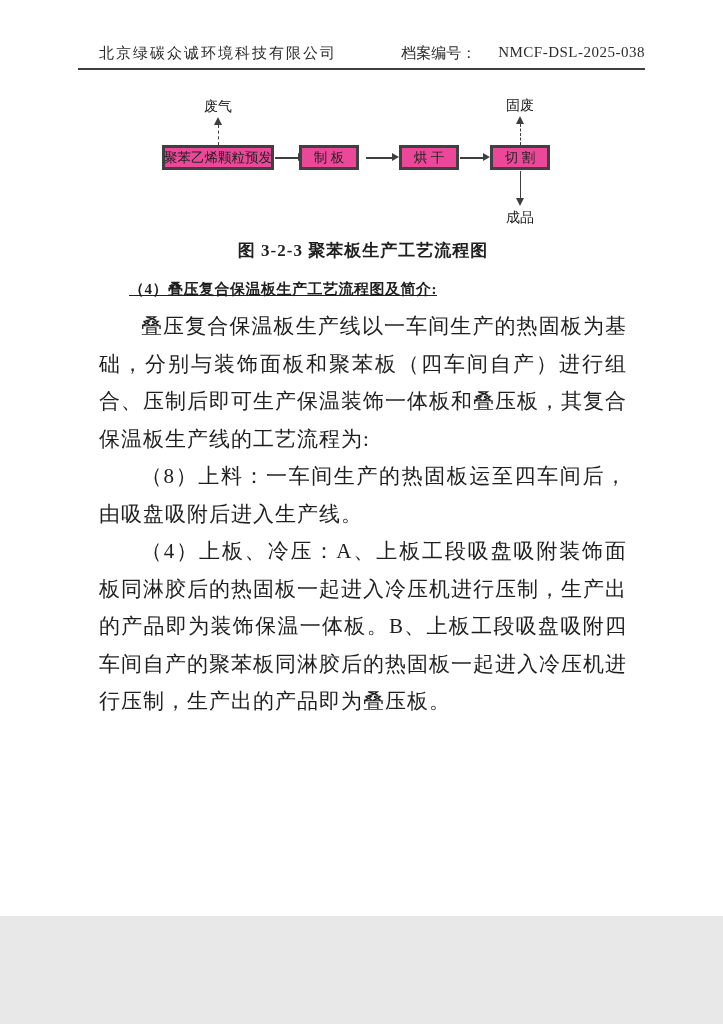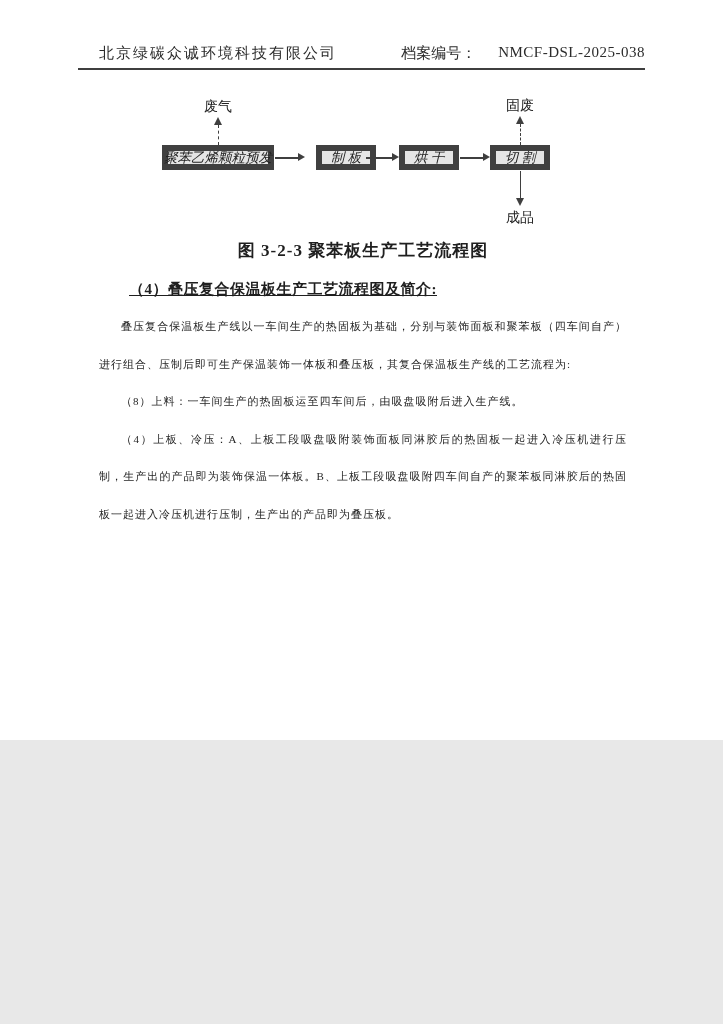--- a/index.html
+++ b/index.html
@@ -1,18 +1,18 @@
 <!DOCTYPE html>
 <html><head>
 <meta charset="utf-8">
 <style>
   html,body { margin:0; padding:0; background:#e8e8e8; }
   .page {
     position:relative;
-    width:723px; height:740px;
+    width:723px; height:916px;
     margin:0 auto;
     background:#ffffff;
     font-family:"Liberation Serif","DejaVu Serif",serif;
     color:#1f1f1f;
     overflow:hidden;
   }
 
   
   .header {
     position:absolute; left:78px; top:44px; width:567px;
@@ -22,24 +22,24 @@
     font-size:15px; color:#2b2b2b;
   }
   .header .company { margin-left:21px; letter-spacing:2px; }
   .header .archive { display:flex; gap:22px; }
   .header .archive .num { letter-spacing:0.5px; }
 
   
   .flowchart { position:absolute; left:85px; top:95px; width:555px; height:140px; }
   .fc-box {
     position:absolute; top:50px; height:25px;
-    border:6px solid #404040;
+    border:3px solid #404040;
     display:flex; align-items:center; justify-content:center;
     font-size:13.5px; color:#222; box-sizing:border-box;
-    background:#e5e5e5; white-space:nowrap;font-style:italic;
+    background:#ec4899; white-space:nowrap;
   }
   .fc-label {
     position:absolute; width:46px; text-align:center;
     font-size:14px; color:#222; white-space:nowrap;font-family:Liberation Serif, serif;
   }
   .h-line { position:absolute; top:62px; height:1.5px; background:#3f3f3f; }
   .h-head {
     position:absolute; top:58px; width:0; height:0;
     border-top:4.5px solid transparent; border-bottom:4.5px solid transparent;
     border-left:7px solid #3f3f3f;
@@ -61,21 +61,21 @@
   .content { position:absolute; left:99px; top:232px; width:528px; }
   .caption {
     text-align:center; font-weight:bold; font-size:17px;
     line-height:38px; margin:0; letter-spacing:1px;
   }
   .section-heading {
     font-weight:bold; font-size:15px; line-height:38px;
     margin:0; text-indent:2em; letter-spacing:0.5px;text-decoration:underline;
   }
   .content p.body-par {
-    margin:0; font-size:11px; line-height:37.5px;
+    margin:0; font-size:21px; line-height:37.5px;
     text-indent:2em; text-align:justify; letter-spacing:1px;
   }
 
   
   .footer {
     position:absolute; left:0; right:0; top:936px;
     text-align:center; font-size:13px; color:#1a2430;
   }
 </style>
 </head>
@@ -95,21 +95,21 @@
 
     <span class="fc-label" style="left:110px; top:3px;">废气</span>
     <span class="up-head" style="left:129px; top:22px;"></span>
     <span class="v-dash" style="left:133px; top:30px; height:20px;"></span>
 
     <div class="fc-box" style="left:77px; width:112px;">聚苯乙烯颗粒预发</div>
 
     <span class="h-line" style="left:190px; width:24px;"></span>
     <span class="h-head" style="left:213px;"></span>
 
-    <div class="fc-box" style="left:231px; width:60px;">制 板</div>
+    <div class="fc-box" style="left:214px; width:60px;">制 板</div>
 
     <span class="h-line" style="left:281px; width:26px;"></span>
     <span class="h-head" style="left:307px;"></span>
 
     <div class="fc-box" style="left:314px; width:60px;">烘 干</div>
 
     <span class="h-line" style="left:375px; width:23px;"></span>
     <span class="h-head" style="left:398px;"></span>
 
     <div class="fc-box" style="left:405px; width:60px;">切 割</div>

